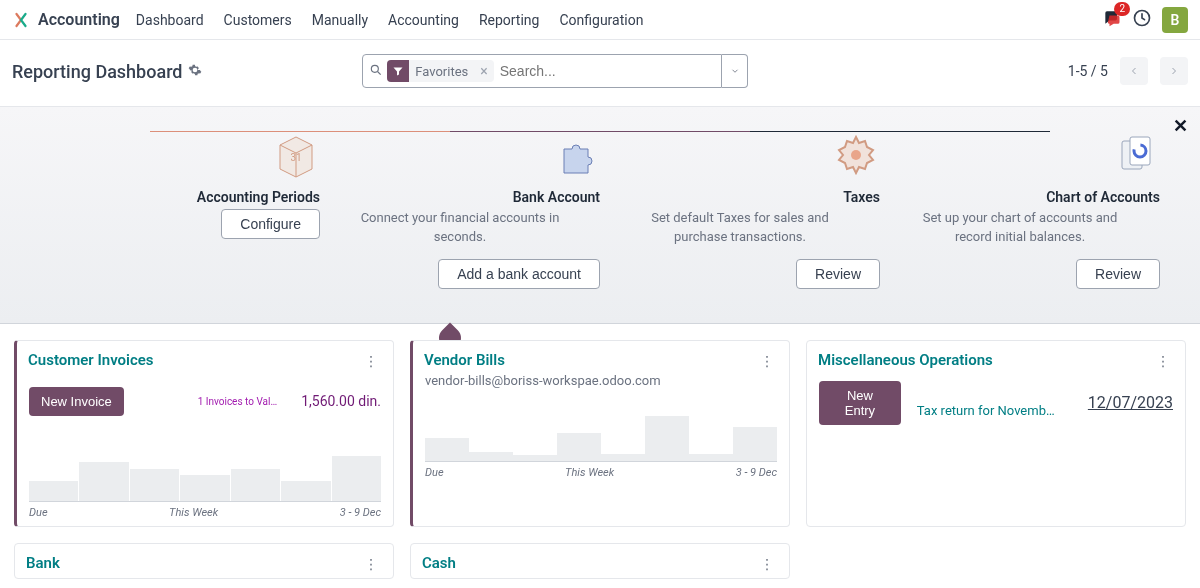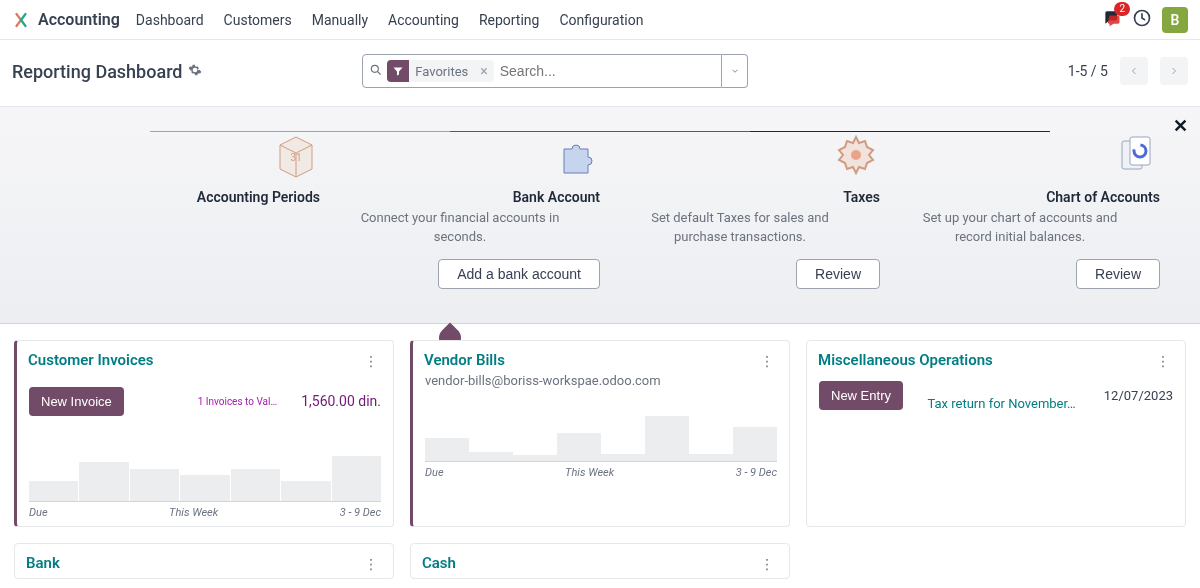--- a/index.html
+++ b/index.html
@@ -62,21 +62,21 @@
   .row1 { display:flex; align-items:center; gap:12px; flex-wrap:wrap; margin-top:4px; }
   .teal-link { color:#a21caf; font-size:10px; cursor:pointer; }
   .amount { margin-left:auto; color:#701a75; font-size:14px; }
   .mini-chart { position:relative; height:70px; margin-top:28px; padding:0 12px 4px; }
   .bars { display:flex; justify-content:space-between; align-items:flex-end; height:46px; border-bottom:1px solid #d1d5db; }
   .bar { background:#ebedef; width:14%; }
   .xlabels { display:flex; justify-content:space-between; font-size:11px; color:#6b7280; font-style:italic; margin-top:4px; }
   .card .link-list .teal-link { display:block; margin-top:6px; }
   .misc-row { display:flex; align-items:center; padding:0 12px 12px; gap:16px; }
   .misc-link { color:#017e84; font-size:13px; cursor:pointer; white-space:nowrap; overflow:hidden; text-overflow:ellipsis; max-width:150px; }
-  .misc-date { margin-left:auto; font-size:13px; color:#374151; }
+  .misc-date { margin-left:auto; font-size:16px; color:#374151;text-decoration:underline; }
 </style>
 </head>
 <body>
 
 <div class="topnav">
   <svg class="logo" viewBox="0 0 24 24">
       <path d="M6 4 L12 12 L6 20" stroke="#dc7a5e" stroke-width="3" fill="none" stroke-linecap="round"></path>
       <path d="M18 4 L12 12 L18 20" stroke="#1aab8b" stroke-width="3" fill="none" stroke-linecap="round"></path>
     </svg>
   <div class="app-title">Accounting</div>
@@ -161,20 +161,21 @@
   <div class="step-line line2"></div>
   <div class="step-line line3"></div>
   <div class="steps">
     <div class="step">
       <svg class="step-icon" viewBox="0 0 48 48">
           <path d="M8 14 L24 6 L40 14 L40 38 L24 46 L8 38 Z" fill="#f1e9e4" stroke="#d19b82" stroke-width="1"></path>
           <path d="M8 14 L24 22 L40 14 M24 22 L24 46" stroke="#d19b82" stroke-width="1" fill="none"></path>
           <text x="24" y="30" font-size="10" text-anchor="middle" fill="#d19b82">31</text>
         </svg>
       <div class="step-title">Accounting Periods</div>
+      <button class="step-btn">Configure</button>
     </div>
     <div class="step">
       <svg class="step-icon" viewBox="0 0 48 48">
           <path d="M12 18 h8 a4 4 0 0 1 8 0 h8 v8 a4 4 0 0 1 0 8 v8 h-24 z" fill="#c7d4ed" stroke="#6b7fb5" stroke-width="1"></path>
         </svg>
       <div class="step-title">Bank Account</div>
       <div class="step-desc">Connect your financial accounts in seconds.</div>
       <button class="step-btn">Add a bank account</button>
     </div>
     <div class="step">

